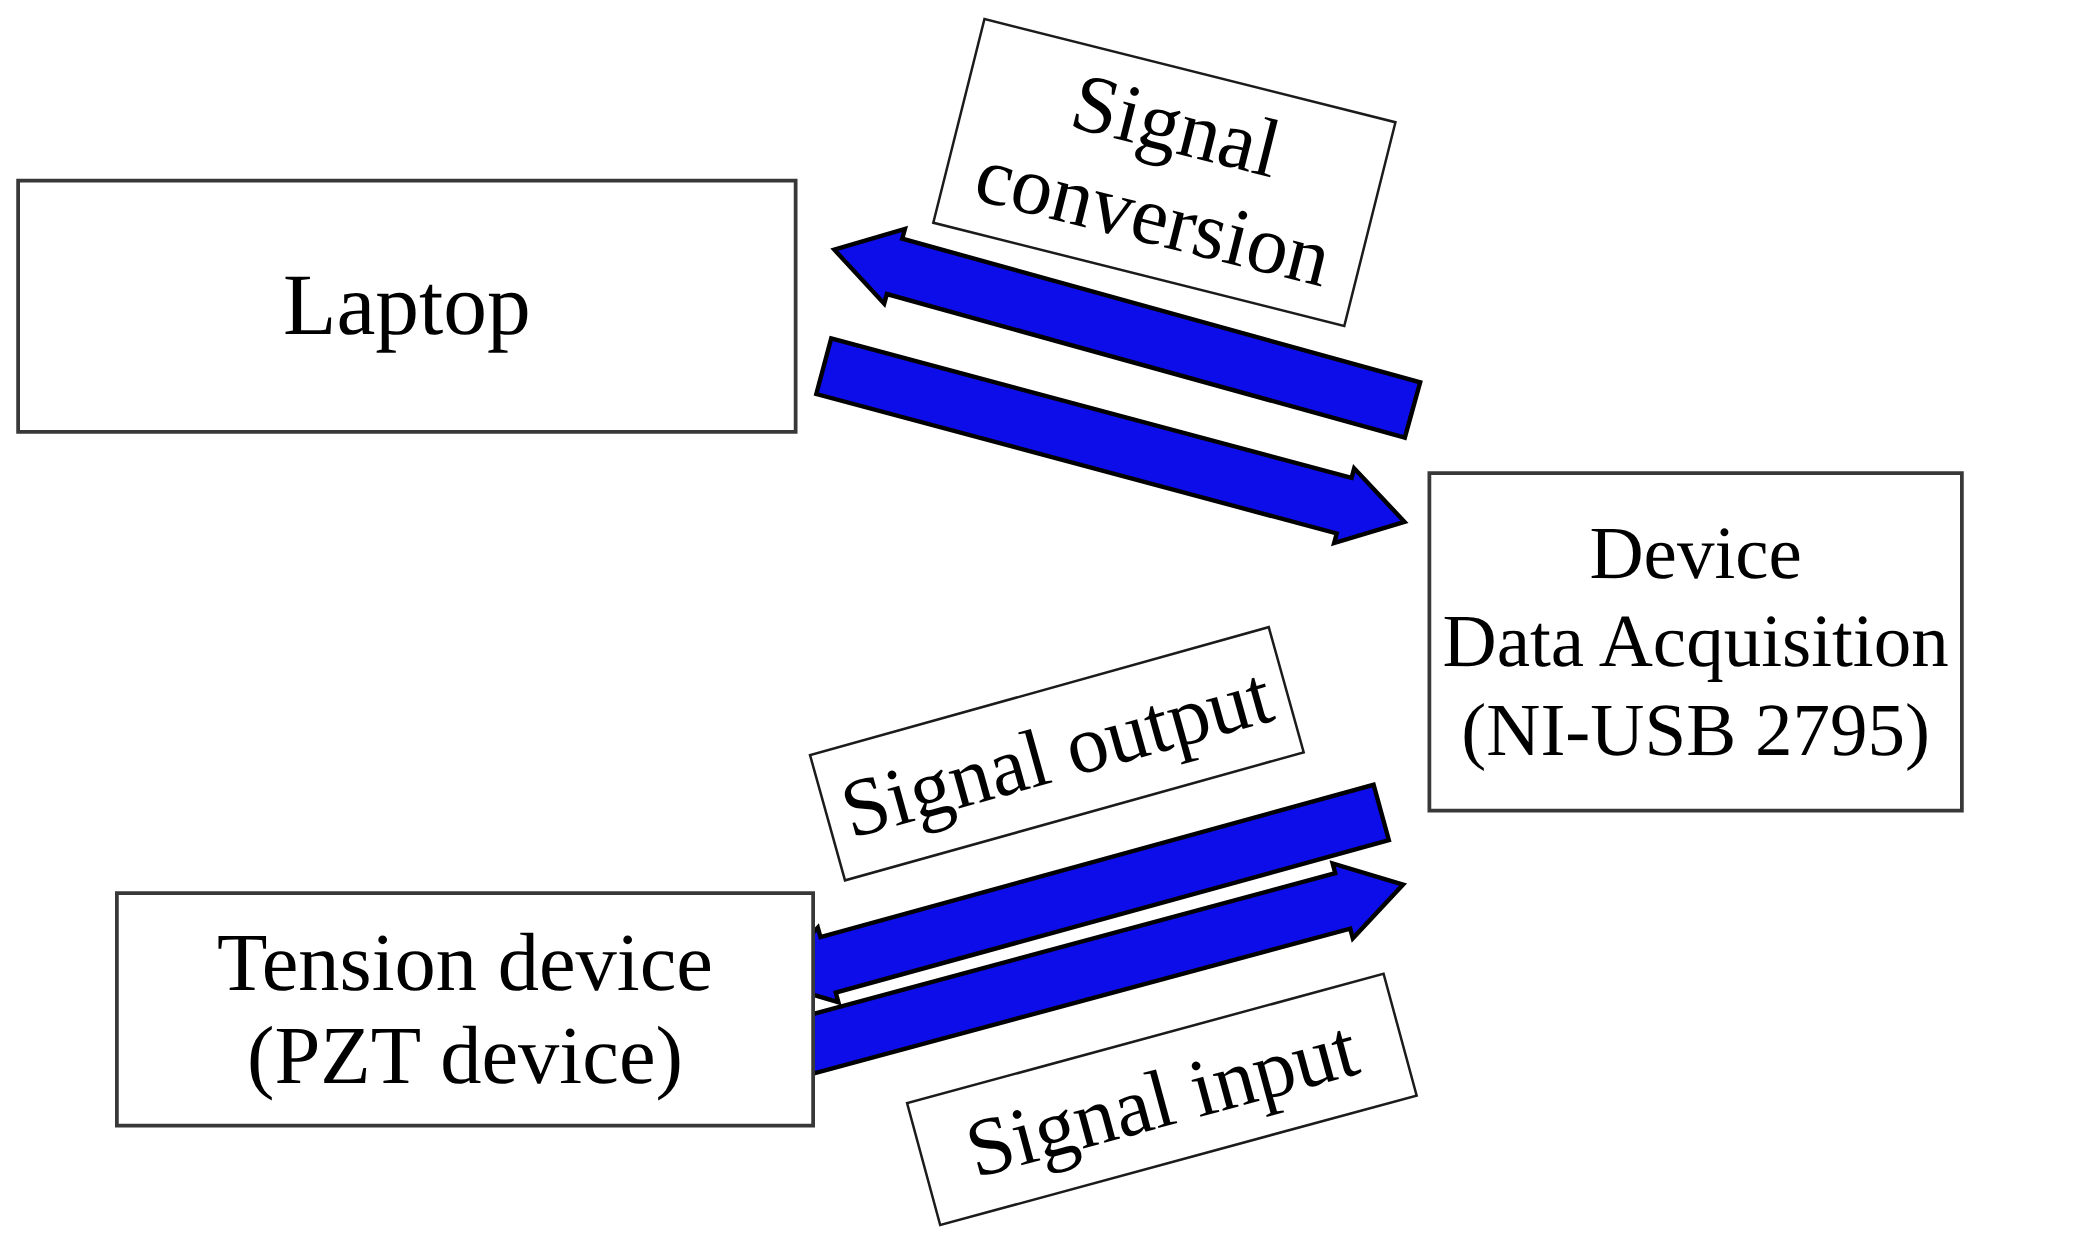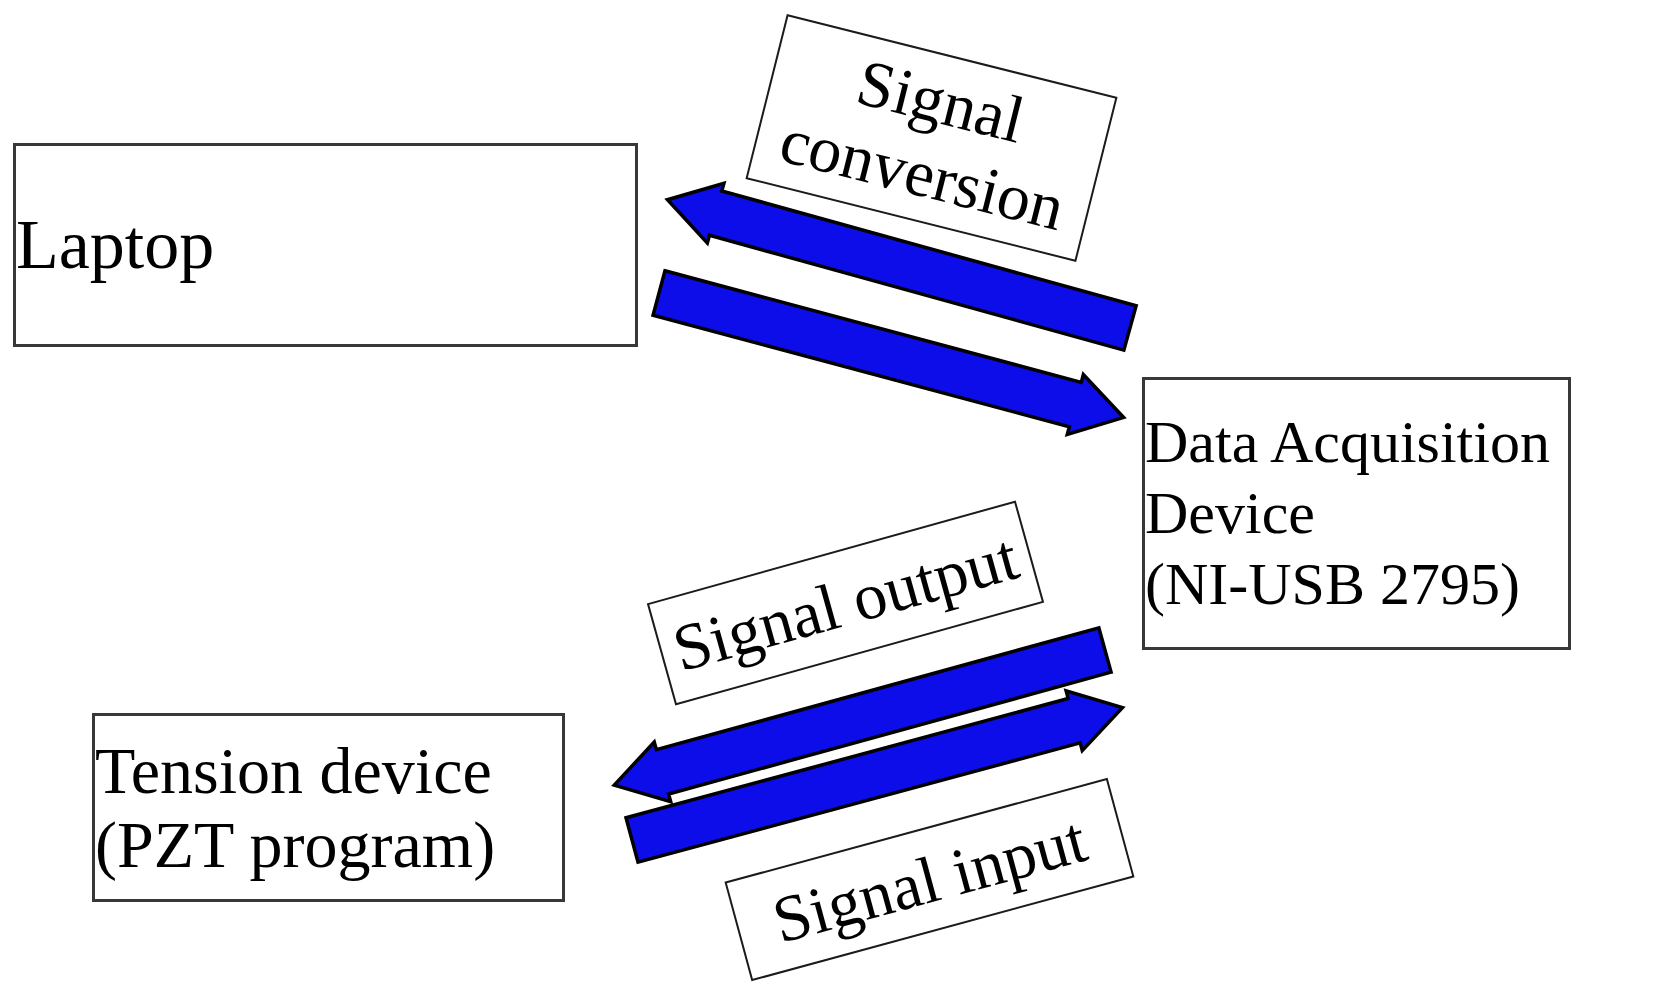--- a/index.html
+++ b/index.html
@@ -28,39 +28,39 @@
     stroke-width: 3.5;
     stroke-linejoin: miter;
   }
   .node {
     position: absolute;
     background: #ffffff;
     border: 3px solid #383838;
     box-sizing: border-box;
     display: flex;
     flex-direction: column;
-    align-items: flex-start;
+    align-items: center;
     justify-content: center;
     text-align: center;
   }
   .node-laptop {
     left: 13px;  top: 143px;
     width: 625px; height: 204px;
     font-size: 70px;
     line-height: 1.09;
   }
   .node-daq {
     left: 1142px; top: 377px;
     width: 429px; height: 273px;
     font-size: 60px;
     line-height: 1.18;
   }
   .node-tension {
     left: 92px; top: 713px;
-    width: 473px; height: 189px;
+    width: 560px; height: 189px;
     font-size: 66px;
     line-height: 1.12;
   }
   .flow-label {
     position: absolute;
     background: #ffffff;
     border: 2px solid #1b1b1b;
     box-sizing: border-box;
     display: flex;
     flex-direction: column;
@@ -102,28 +102,28 @@
 
     <polygon points="0,-23 459,-23 459,-31 509,0 459,31 459,23 0,23" transform="translate(1105,650) rotate(164.6)" fill="#0d0de9"></polygon>
     <polygon points="0,-23 458,-23 458,-31 508,0 458,31 458,23 0,23" transform="translate(632,840) rotate(-15.1)" fill="#0d0de9"></polygon>
   </svg>
 
   <div class="node node-laptop">
     <span class="node-line">Laptop</span>
   </div>
 
   <div class="node node-daq">
+    <span class="node-line">Device</span>
     <span class="node-line">Data Acquisition</span>
-    <span class="node-line">Device</span>
     <span class="node-line">(NI-USB 2795)</span>
   </div>
 
   <div class="node node-tension">
     <span class="node-line">Tension device</span>
-    <span class="node-line">(PZT program)</span>
+    <span class="node-line">(PZT device)</span>
   </div>
 
   <div class="flow-label label-conversion">
     <span class="label-line">Signal</span>
     <span class="label-line">conversion</span>
   </div>
 
   <div class="flow-label label-output">
     <span class="label-line">Signal output</span>
   </div>

